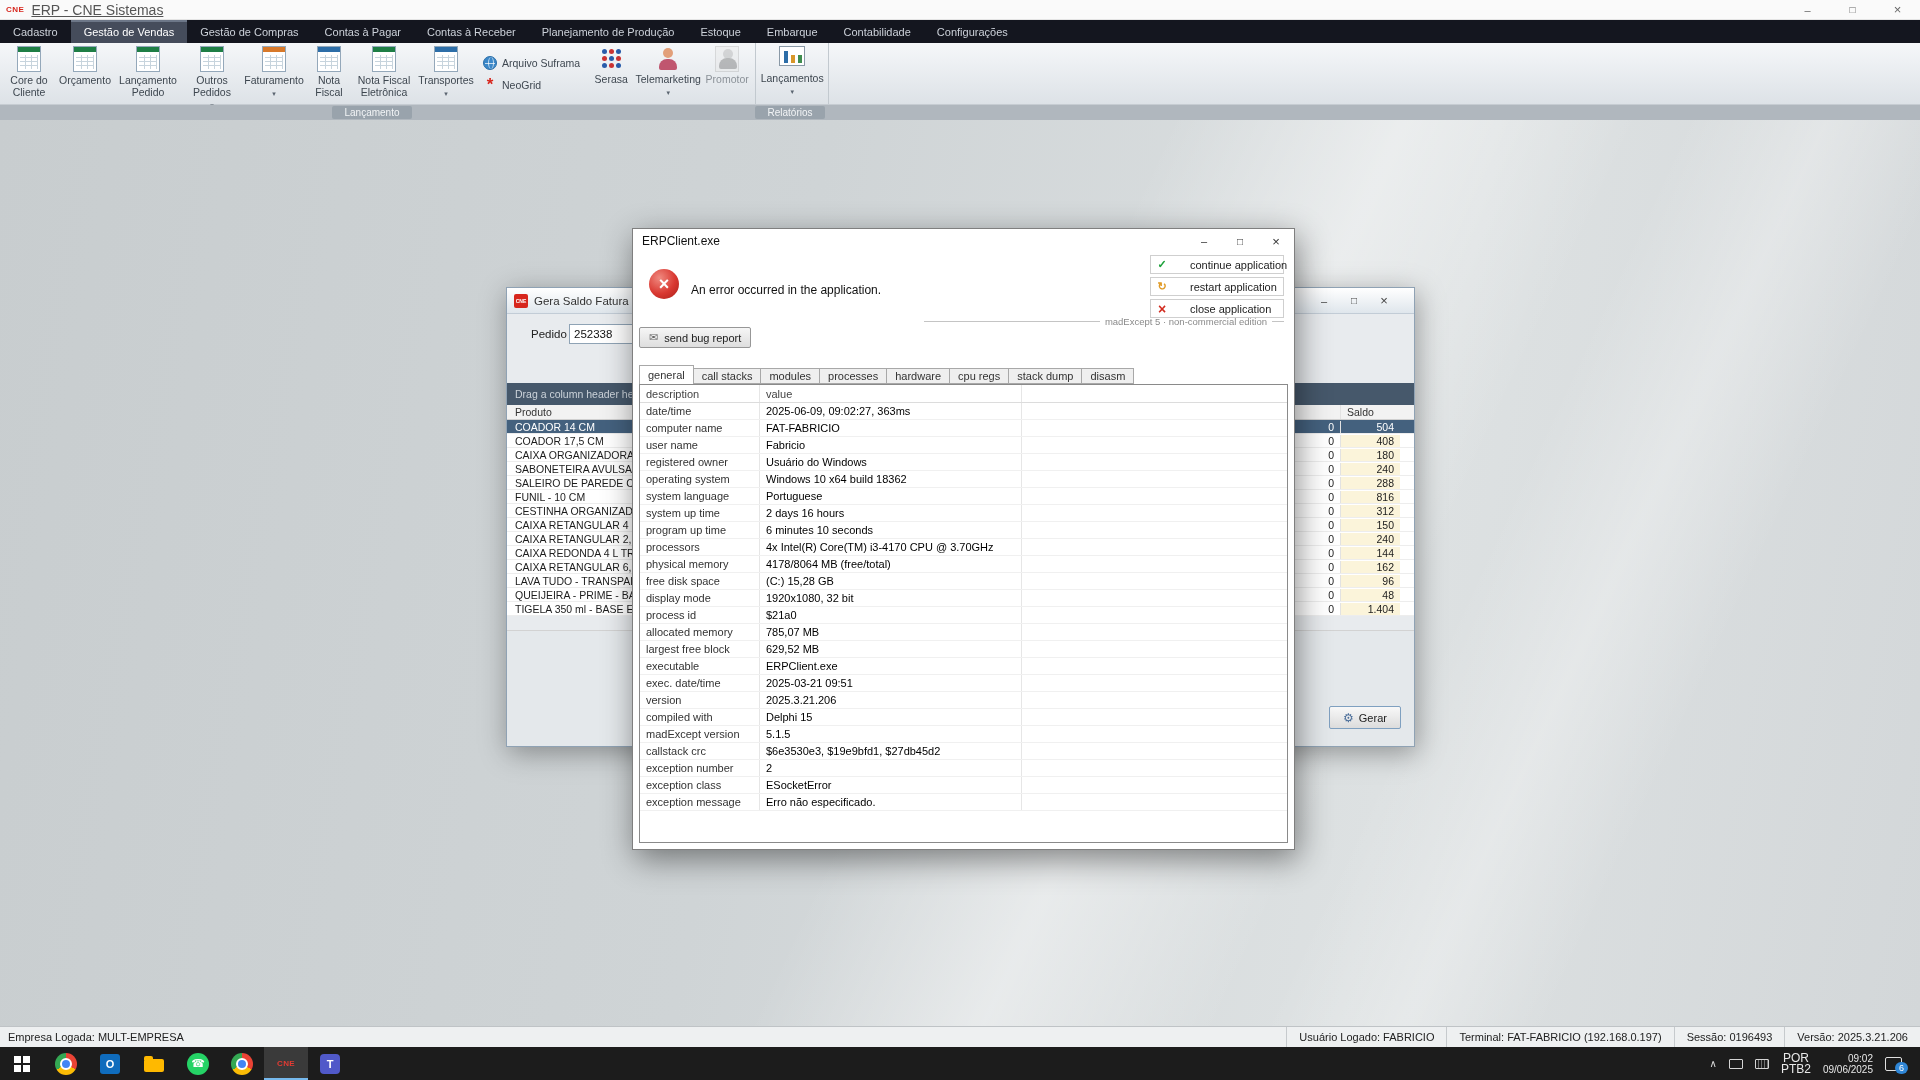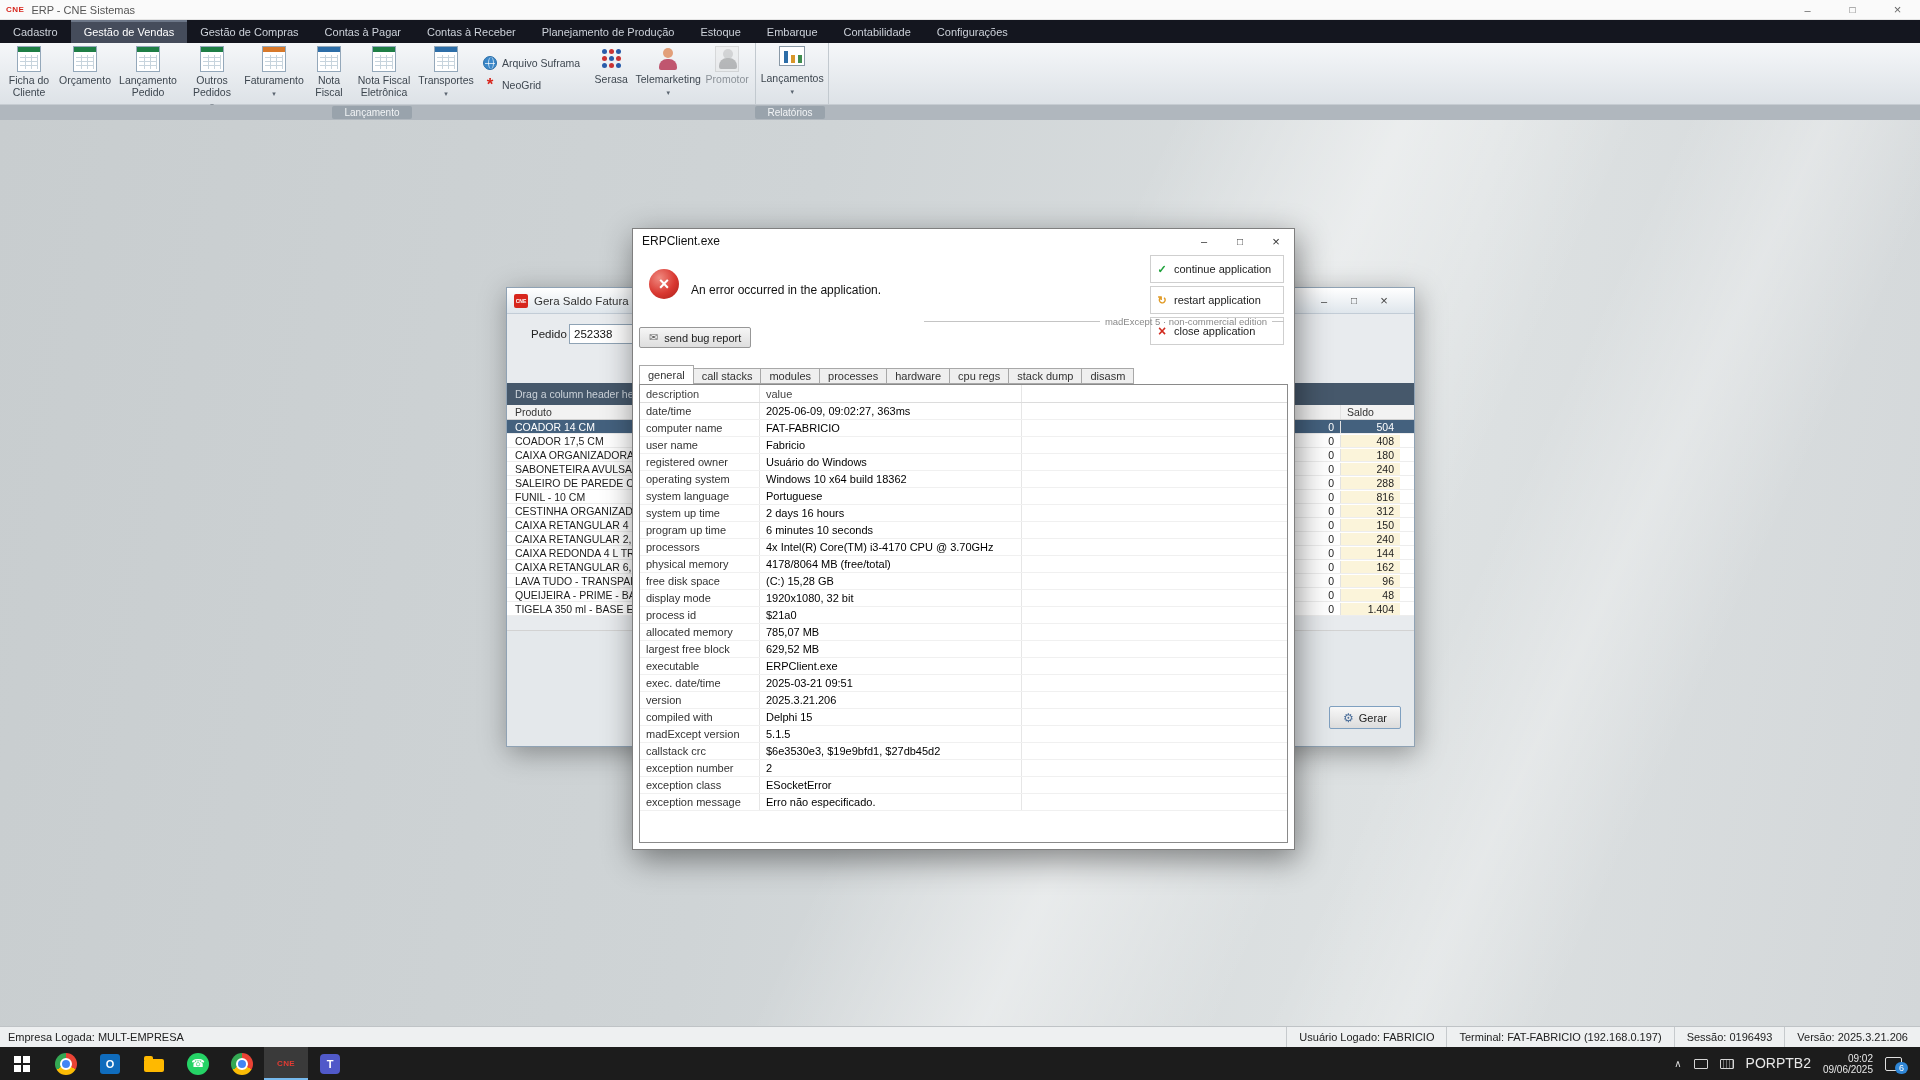--- a/index.html
+++ b/index.html
@@ -4,21 +4,21 @@
 <style>
   html,body{margin:0;padding:0;background:#222;}
   *{box-sizing:border-box;}
   .screen{position:relative;width:1920px;height:1080px;overflow:hidden;
     font-family:"Liberation Sans",sans-serif;background:#cfd4d6;cursor:default;}
 
   
   .titlebar{position:absolute;left:0;top:0;width:1920px;height:20px;background:#fafafa;
     border-bottom:1px solid #e4e4e4;display:flex;align-items:center;}
   .tb-logo{margin-left:6px;font-size:8px;font-weight:bold;color:#d7261d;letter-spacing:.5px;}
-  .tb-title{margin-left:7px;font-size:11px;color:#555;}
+  .tb-title{margin-left:7px;font-size:14px;color:#555;text-decoration:underline;}
   .tb-btns{margin-left:auto;display:flex;}
   .tb-btn{width:45px;height:20px;display:flex;align-items:center;justify-content:center;font-size:11px;color:#666;}
   .glyph-min::after{content:"–";}
   .glyph-max::after{content:"□";font-size:10px;}
   .glyph-close::after{content:"×";font-size:13px;}
 
   .menubar{position:absolute;left:0;top:20px;width:1920px;height:23px;background:#14161f;display:flex;align-items:stretch;}
   .menu-tab{padding:0 13px;font-size:11px;color:#ccd1d9;display:flex;align-items:center;white-space:nowrap;}
   .menu-tab.active{background:#454c5b;color:#fff;box-shadow:inset 0 2px 0 #6d7788;}
   .menu-icons{position:absolute;right:8px;top:0;height:23px;display:flex;align-items:center;gap:8px;}
@@ -109,21 +109,21 @@
   .ed-title{height:24px;display:flex;align-items:center;}
   .ed-title-text{padding-left:9px;font-size:12px;color:#111;}
   .ed-tbtns{margin-left:auto;display:flex;}
   .ed-tbtn{width:36px;height:24px;display:flex;align-items:center;justify-content:center;font-size:11px;color:#333;}
   .ed-erricon{position:absolute;left:16px;top:40px;width:30px;height:30px;border-radius:50%;
     background:radial-gradient(circle at 35% 30%,#f08a80,#d93831 55%,#a81e18);
     display:flex;align-items:center;justify-content:center;}
   .ed-erricon::after{content:"×";color:#fff;font-size:18px;font-weight:bold;line-height:1;}
   .ed-msg{position:absolute;left:58px;top:54px;font-size:12px;color:#111;}
   .ed-actions{position:absolute;right:10px;top:26px;width:134px;display:flex;flex-direction:column;gap:3px;}
-  .ed-action{height:28px;border:1px solid #cfcfcf;background:#fff;display:flex;align-items:center;gap:6px;padding:0 5px;font-size:11px;color:#222;white-space:nowrap;}
+  .ed-action{height:19px;border:1px solid #cfcfcf;background:#fff;display:flex;align-items:center;gap:22px;padding:0 5px;font-size:11px;color:#222;white-space:nowrap;}
   .ed-aicon{width:12px;text-align:center;font-size:11px;line-height:1;flex:none;}
   .ic-check::after{content:"✓";color:#1fa23c;font-weight:bold;}
   .ic-restart::after{content:"↻";color:#e09a25;font-weight:bold;}
   .ic-closered::after{content:"×";color:#d22b1f;font-weight:900;font-size:14px;}
   .ed-legend{position:absolute;right:10px;top:87px;width:360px;display:flex;align-items:center;gap:5px;color:#8a8a8a;font-size:9.5px;white-space:nowrap;}
   .ed-legend .ln{flex:1;border-top:1px solid #c4c4c4;height:0;}
   .ed-legend .ln2{width:12px;border-top:1px solid #c4c4c4;height:0;}
   .ed-bug{position:absolute;left:6px;top:98px;height:21px;display:flex;align-items:center;gap:6px;padding:0 9px;
     background:linear-gradient(#f6f6f6,#dedede);border:1px solid #979797;border-radius:2px;font-size:11px;color:#222;}
   .mail-ic::after{content:"✉";color:#666;font-size:11px;}
@@ -163,21 +163,21 @@
   .ic-whatsapp::after{content:"☎";color:#fff;font-size:11px;}
   .ic-cne{display:flex;align-items:center;justify-content:center;}
   .ic-cne::after{content:"CNE";color:#e23b33;font-size:8px;font-weight:900;letter-spacing:.3px;}
   .ic-teams{width:20px;height:20px;border-radius:4px;background:#5059c9;display:flex;align-items:center;justify-content:center;}
   .ic-teams::after{content:"T";color:#fff;font-size:11px;font-weight:bold;}
   .tray{margin-left:auto;display:flex;align-items:center;gap:12px;padding-right:12px;color:#e8e8e8;}
   .tray-chevron{font-size:10px;color:#ddd;}
   .tray-mon{width:14px;height:10px;border:1px solid #d5d5d5;border-radius:1px;}
   .tray-kb{width:14px;height:10px;border:1px solid #d5d5d5;border-radius:1px;
     background:repeating-linear-gradient(90deg,transparent 0 2px,#6e6e6e 2px 3px);}
-  .tray-lang{display:flex;flex-direction:row;align-items:center;font-size:14px;line-height:11px;}
+  .tray-lang{display:flex;flex-direction:column;align-items:center;font-size:12px;line-height:11px;}
   .tray-clock{display:flex;flex-direction:column;align-items:flex-end;font-size:10px;line-height:11px;}
   .tray-note{position:relative;width:17px;height:14px;border:1px solid #e0e0e0;border-radius:2px;margin-right:6px;}
   .tray-badge{position:absolute;right:-7px;bottom:-4px;background:#2f86d6;color:#fff;border-radius:7px;font-size:9px;line-height:12px;padding:0 4px;}
 </style>
 </head>
 <body>
 
 <div class="screen">
 
   <div class="titlebar">
@@ -227,21 +227,21 @@
         <div class="mi"></div>
         <div class="mi"></div>
         <div class="mi"></div>
     </div>
   </div>
 
   <div class="ribbon">
     <div class="rb-group">
       <div class="rb-item" style="width:54px">
         <div class="sheet"></div>
-        <div class="rb-label">Ficha do Cliente</div>
+        <div class="rb-label">Core do Cliente</div>
       </div>
       <div class="rb-item" style="width:58px">
         <div class="sheet"></div>
         <div class="rb-label">Orçamento</div>
       </div>
       <div class="rb-item" style="width:68px">
         <div class="sheet"></div>
         <div class="rb-label">Lançamento Pedido</div>
       </div>
       <div class="rb-item" style="width:60px">

